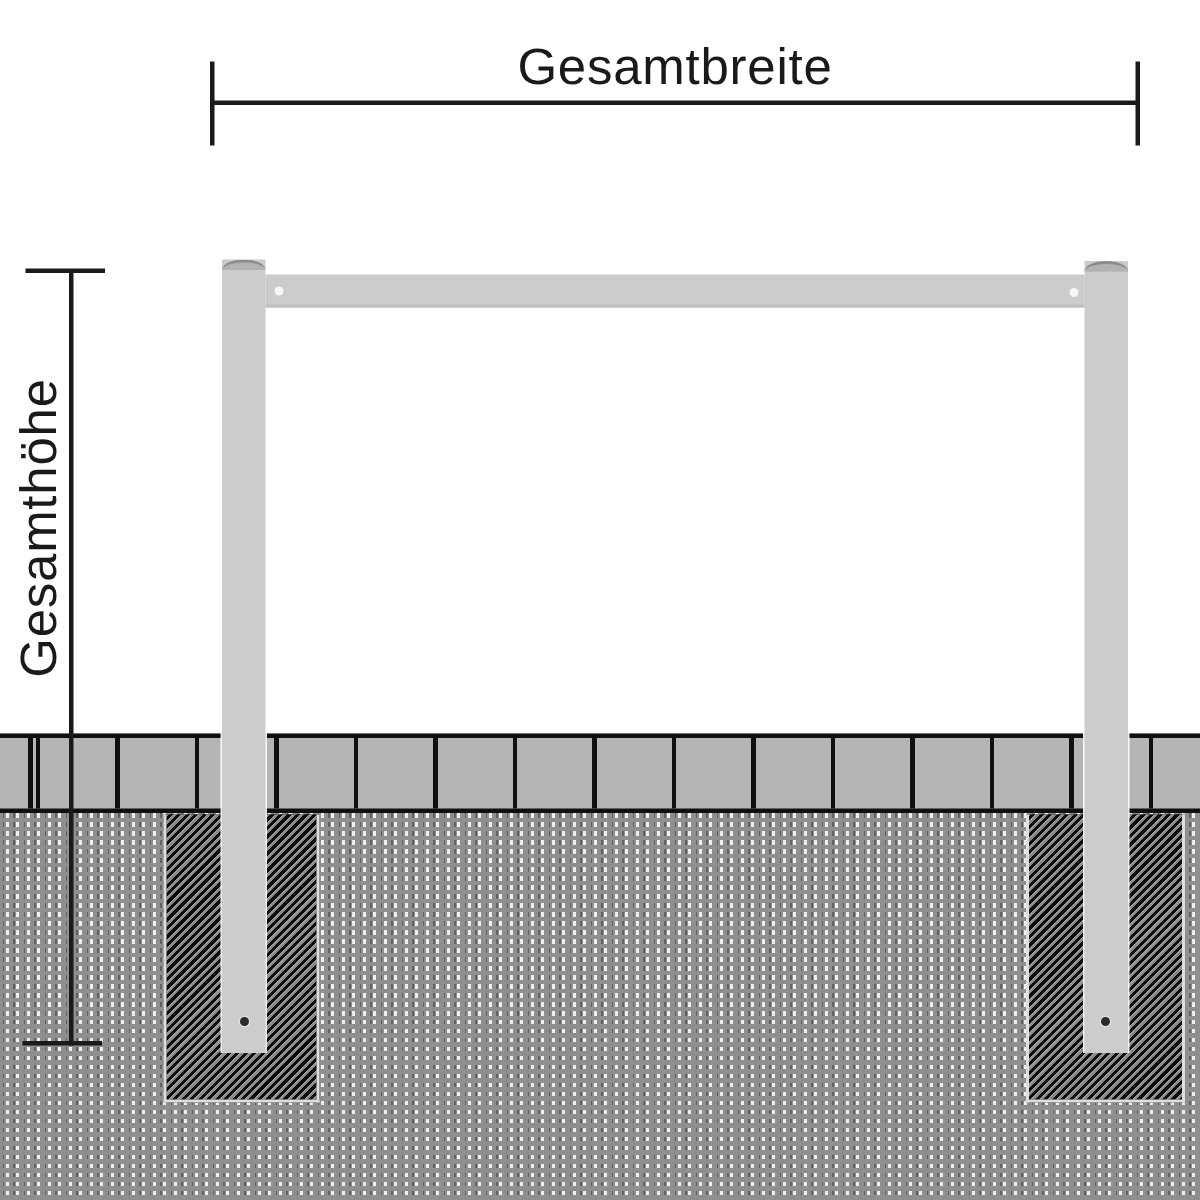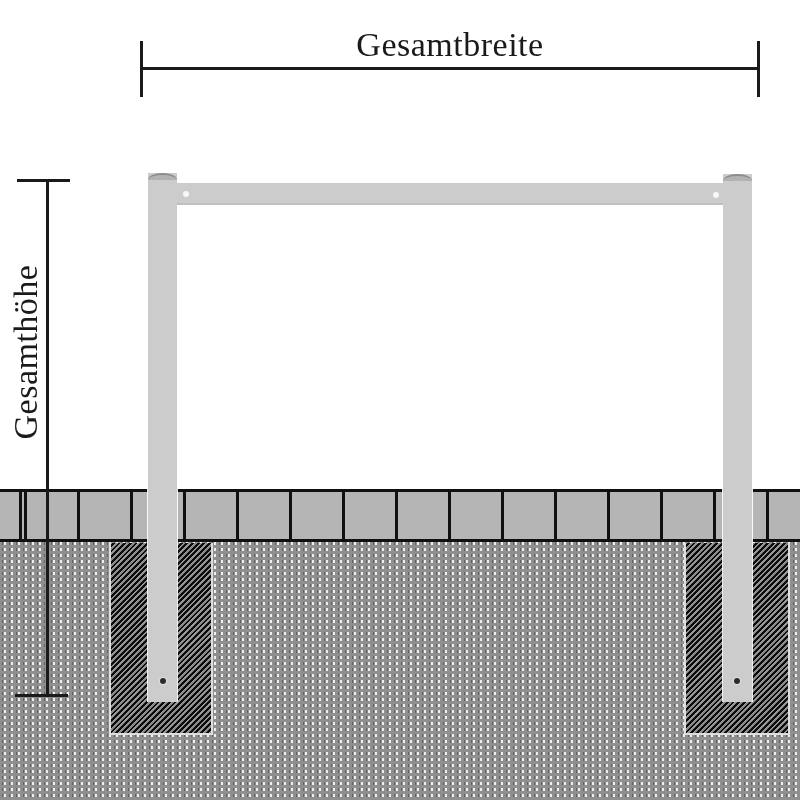--- a/index.html
+++ b/index.html
@@ -3,21 +3,21 @@
 <meta charset="utf-8">
 <style>
   :root{
     --frame:#cccccc; --frame-cap:#b2b2b2; --paving:#b5b5b5; --outline:#101010;
     --ground-base:#8f8f8f; --ground-dash:#efefef; --ground-line:#626262;
     --footing-dark:#0c0c0c; --footing-light:#9a9a9a; --dimension:#1a1a1a;
   }
   html,body{margin:0;padding:0;background:#fff;}
   .canvas{
     position:relative;width:800px;height:800px;background:#ffffff;overflow:hidden;
-    font-family:Liberation Serif, serif;
+    font-family:Liberation Sans, sans-serif;
   }
   
   .ground{
     position:absolute;left:0;top:542px;width:800px;height:258px;z-index:1;
     background-color:var(--ground-base);
     background-image:
       repeating-linear-gradient(0deg, var(--ground-base) 0 3px, transparent 3px 6px),
       repeating-linear-gradient(90deg, transparent 0 2px, var(--ground-line) 2px 3px,
         transparent 3px 4px, var(--ground-dash) 4px 6px, transparent 6px 7px);
   }

